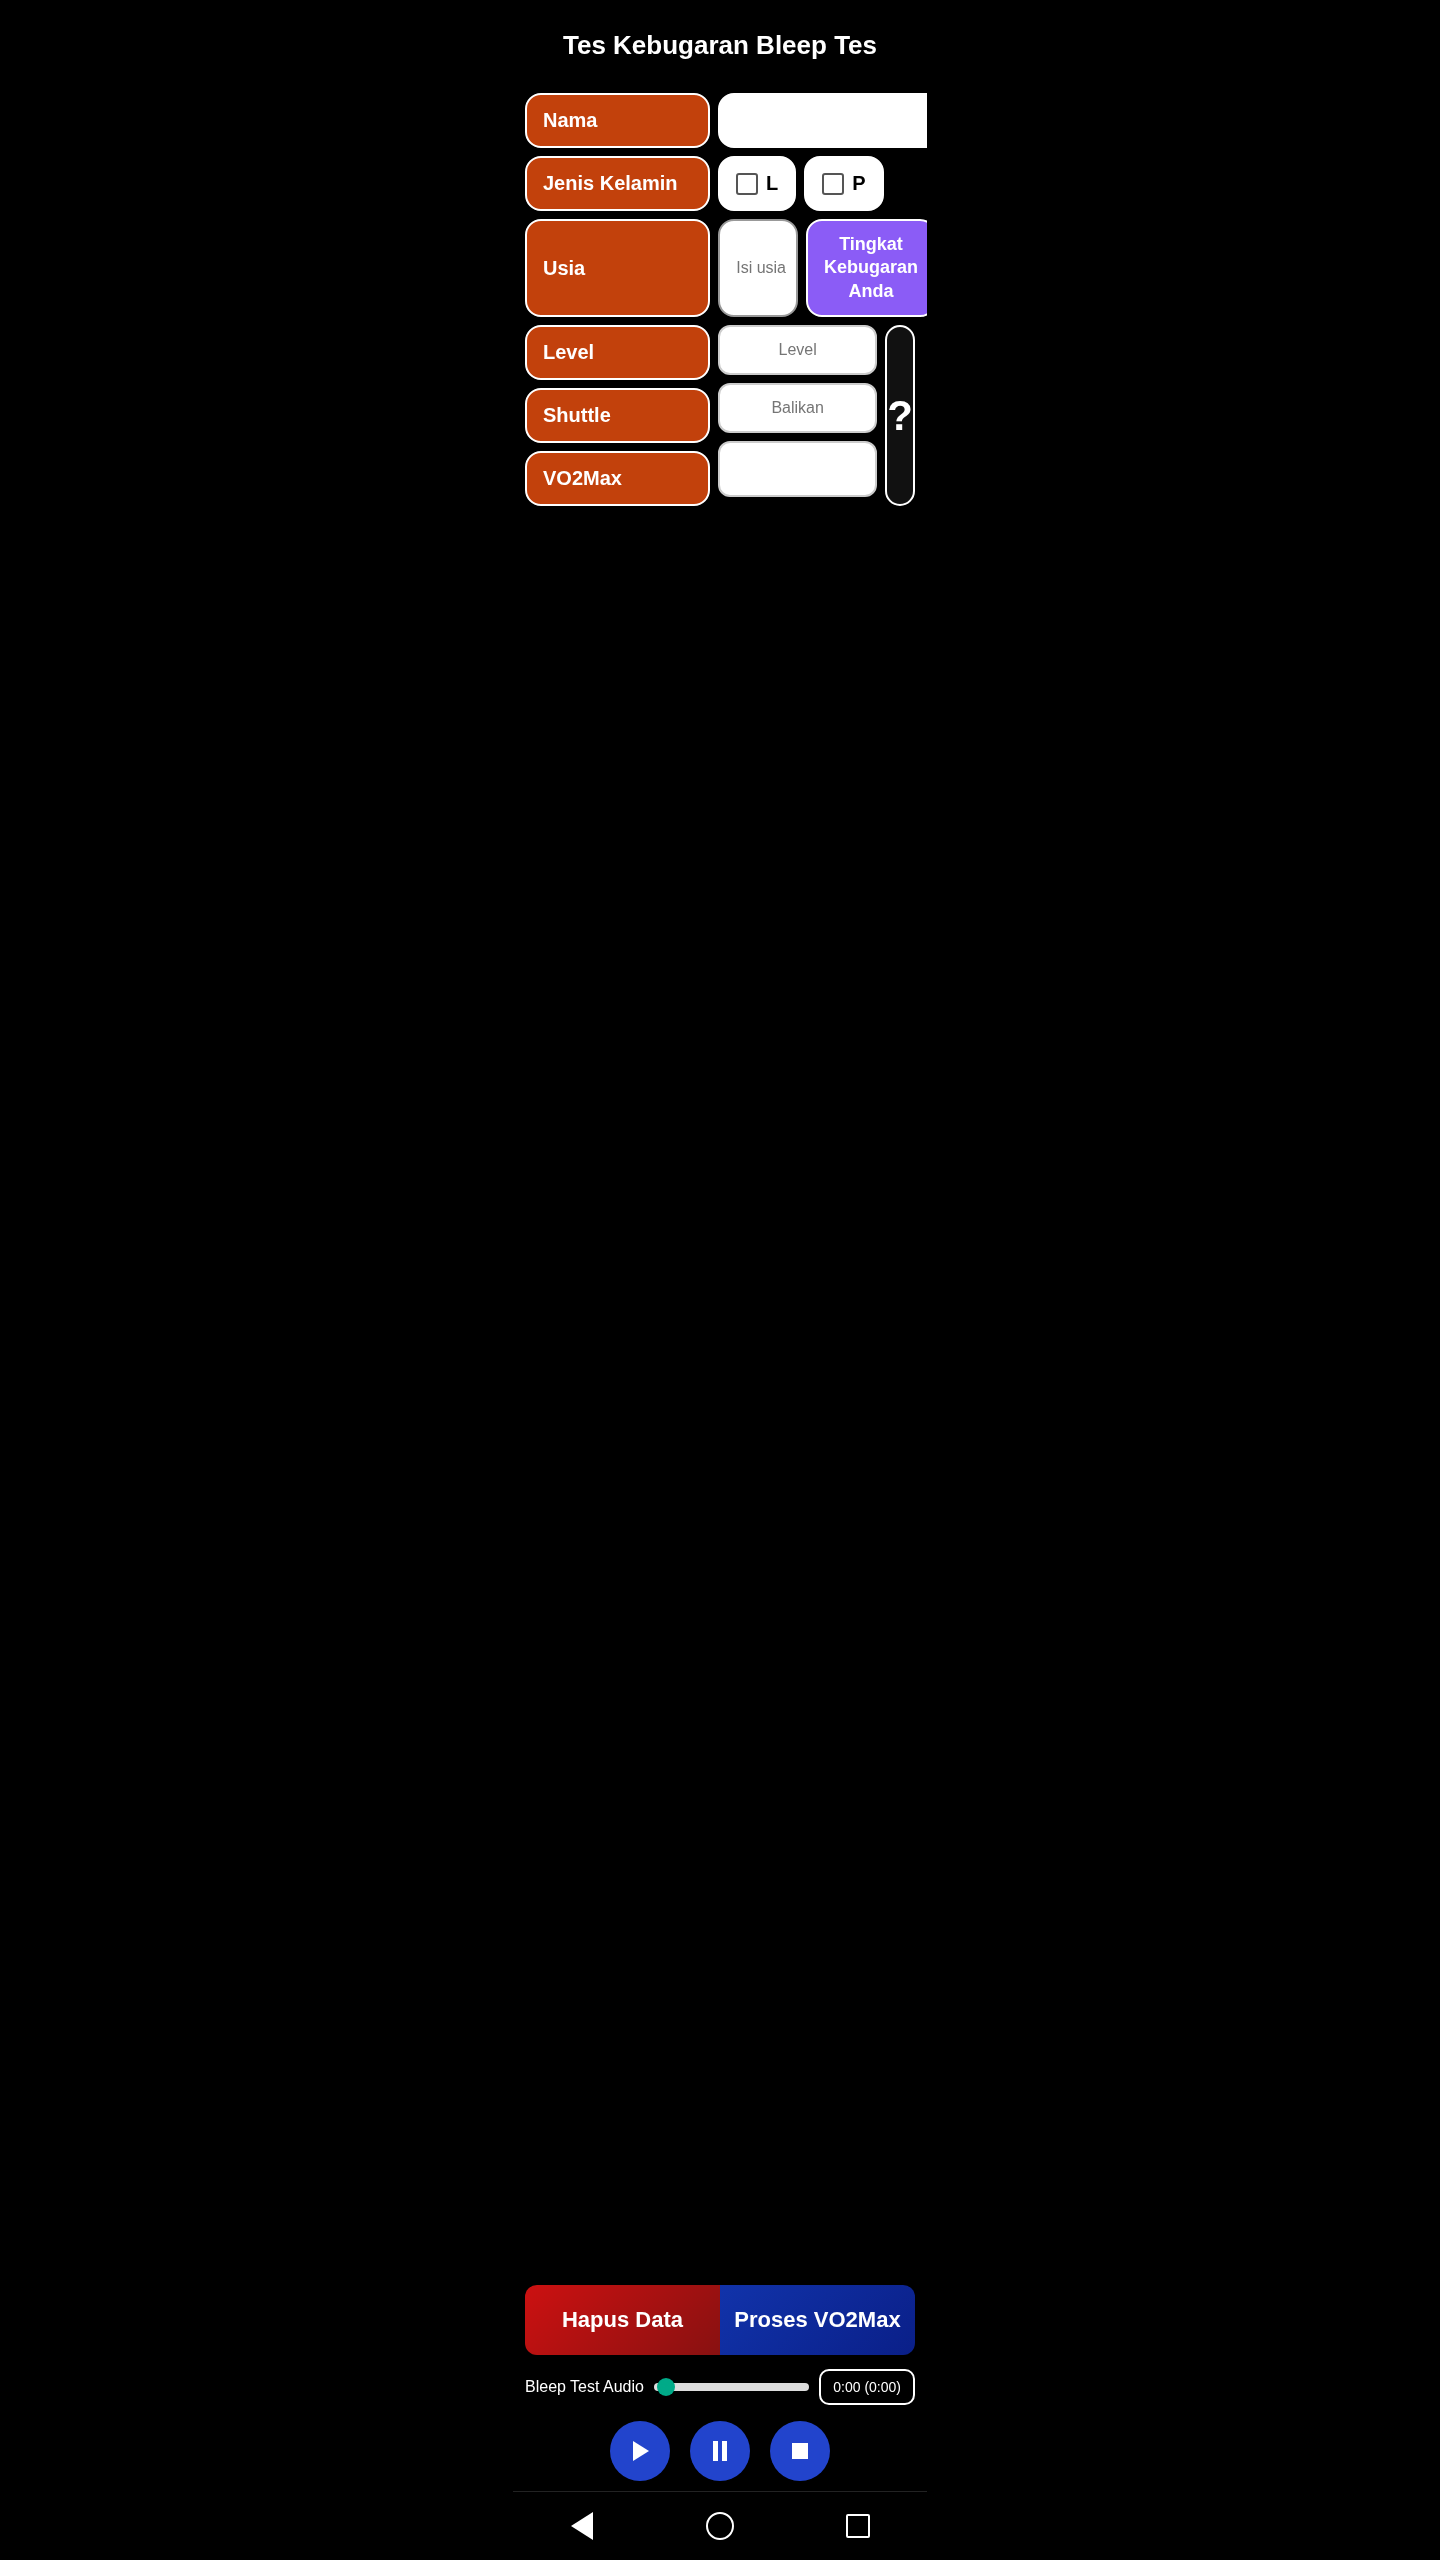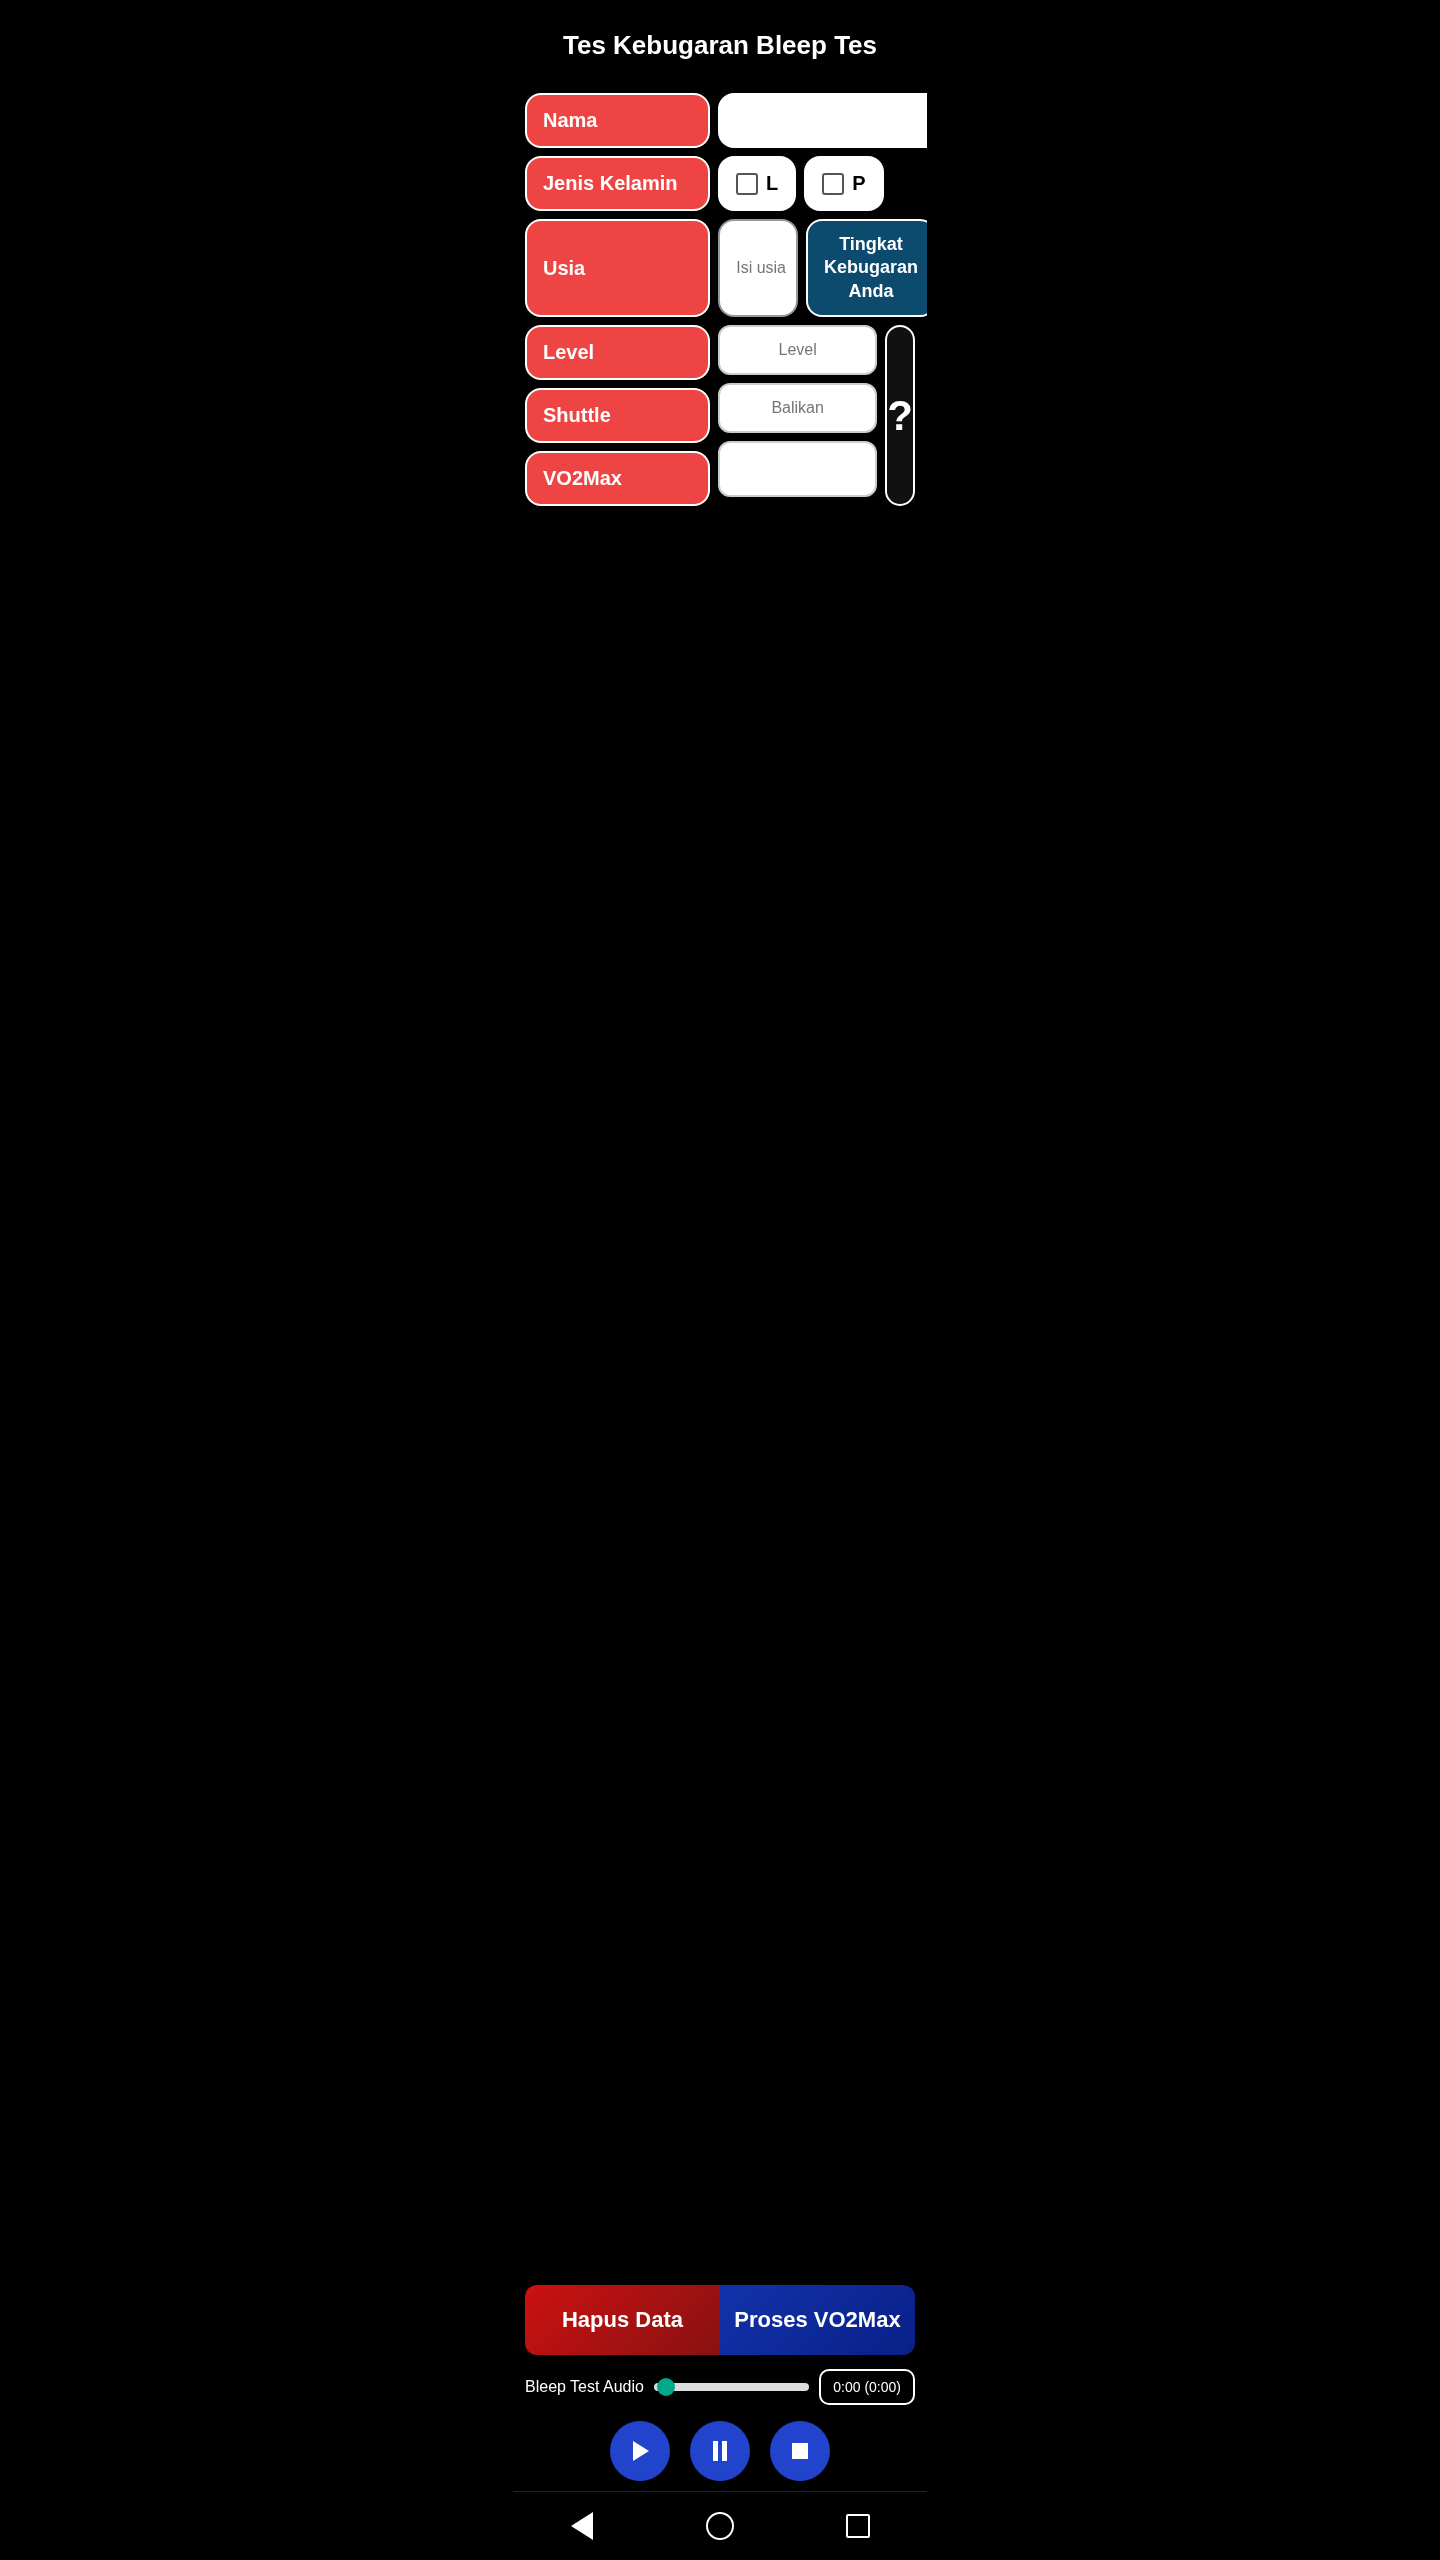--- a/index.html
+++ b/index.html
@@ -34,21 +34,21 @@
       padding: 10px 0;
     }
 
     .form-row {
       display: flex;
       gap: 8px;
       align-items: stretch;
     }
 
     .label-box {
-      background-color: #ef4444;
+      background-color: #c2410c;
       border: 2px solid #fff;
       border-radius: 16px;
       padding: 14px 16px;
       font-size: 20px;
       font-weight: bold;
       color: #fff;
       min-width: 185px;
       display: flex;
       align-items: center;
     }
@@ -100,21 +100,21 @@
       border-radius: 16px;
       padding: 14px 10px;
       font-size: 16px;
       color: #888;
       min-width: 80px;
       text-align: right;
       outline: none;
     }
 
     .kebugaran-btn {
-      background-color: #0c4a6e;
+      background-color: #8b5cf6;
       border: 2px solid #fff;
       border-radius: 16px;
       padding: 12px 16px;
       font-size: 18px;
       font-weight: bold;
       color: #fff;
       flex: 1;
       cursor: pointer;
       text-align: center;
       line-height: 1.3;

